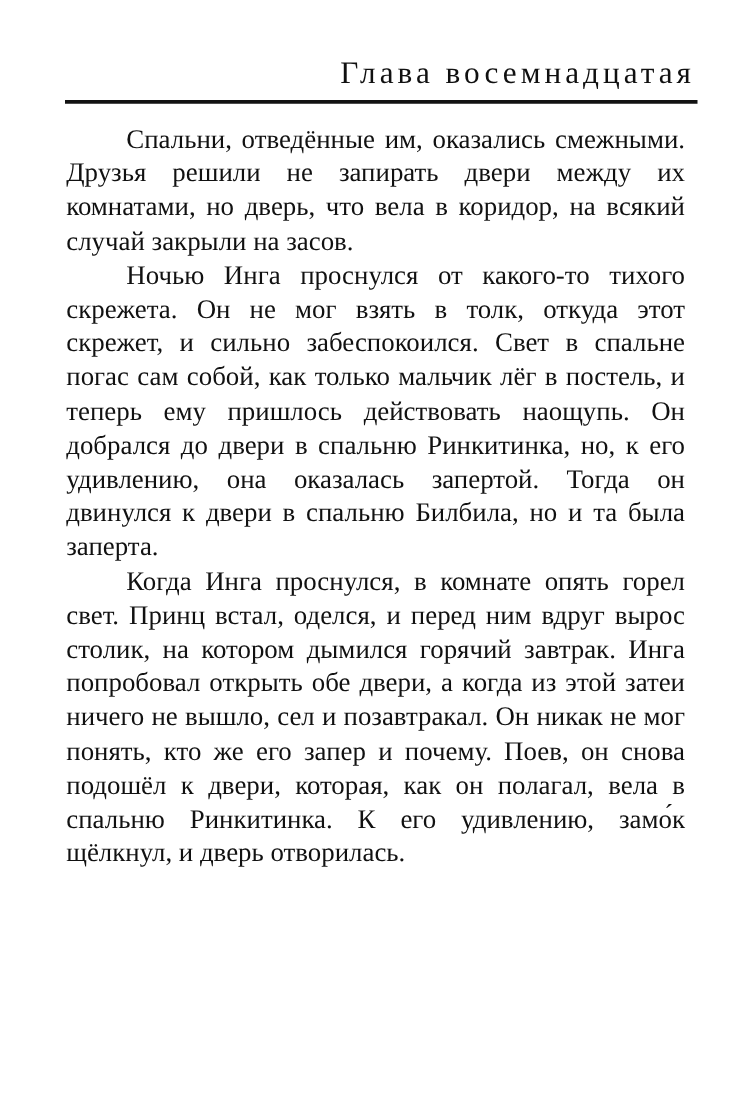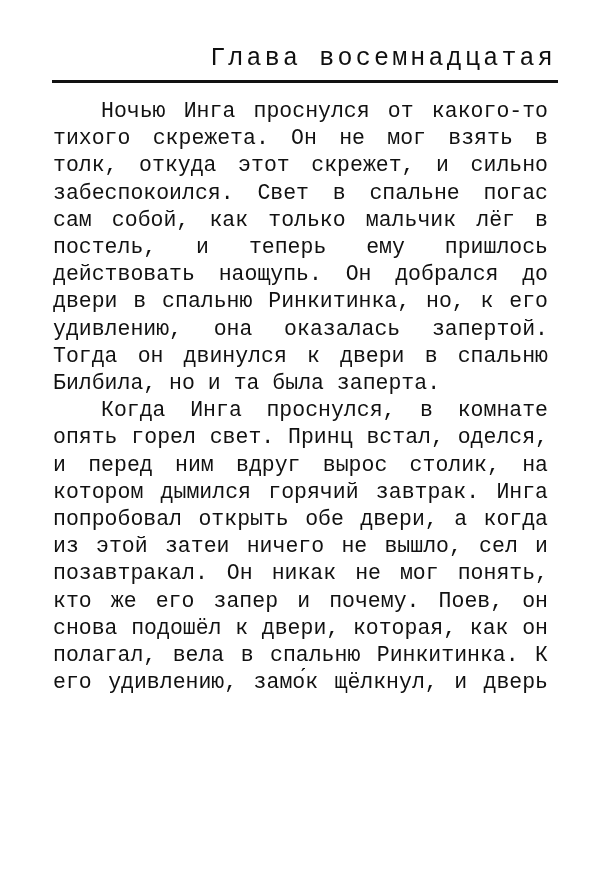--- a/index.html
+++ b/index.html
@@ -6,21 +6,21 @@
     margin: 0;
     padding: 0;
     background: #ffffff;
   }
   .page {
     position: relative;
     width: 600px;
     height: 699px;
     background: #ffffff;
     overflow: hidden;
-    font-family: Liberation Mono, monospace;
+    font-family: Liberation Serif, serif;
     color: #121212;
   }
   .chapter-header {
     position: absolute;
     left: 52px;
     top: 44px;
     width: 506px;
   }
   .chapter-title {
     text-align: right;
@@ -70,19 +70,20 @@
 <body>
 
 <div class="page">
 
   <div class="chapter-header">
     <div class="chapter-title">Глава восемнадцатая</div>
     <div class="header-rule"></div>
   </div>
 
   <div class="body-text">
+    <p class="para">Спальни, отведённые им, оказались смежными. Друзья решили не запирать двери между их комнатами, но дверь, что вела в коридор, на всякий случай закрыли на засов.</p>
     <p class="para">Ночью Инга проснулся от какого-то тихого скрежета. Он не мог взять в толк, откуда этот скрежет, и сильно забеспокоился. Свет в спальне погас сам собой, как только мальчик лёг в постель, и теперь ему пришлось действовать наощупь. Он добрался до двери в спальню Ринкитинка, но, к его удивлению, она оказалась запертой. Тогда он двинулся к двери в спальню Билбила, но и та была заперта.</p>
     <p class="para">Когда Инга проснулся, в комнате опять горел свет. Принц встал, оделся, и перед ним вдруг вырос столик, на котором дымился горячий завтрак. Инга попробовал открыть обе двери, а когда из этой затеи ничего не вышло, сел и позавтракал. Он никак не мог понять, кто же его запер и почему. Поев, он снова подошёл к двери, которая, как он полагал, вела в спальню Ринкитинка. К его удивлению, замо́к щёлкнул, и дверь отворилась.</p>
   </div>
 
   <div class="page-number">237</div>
 
 </div>
 
 </body></html>

